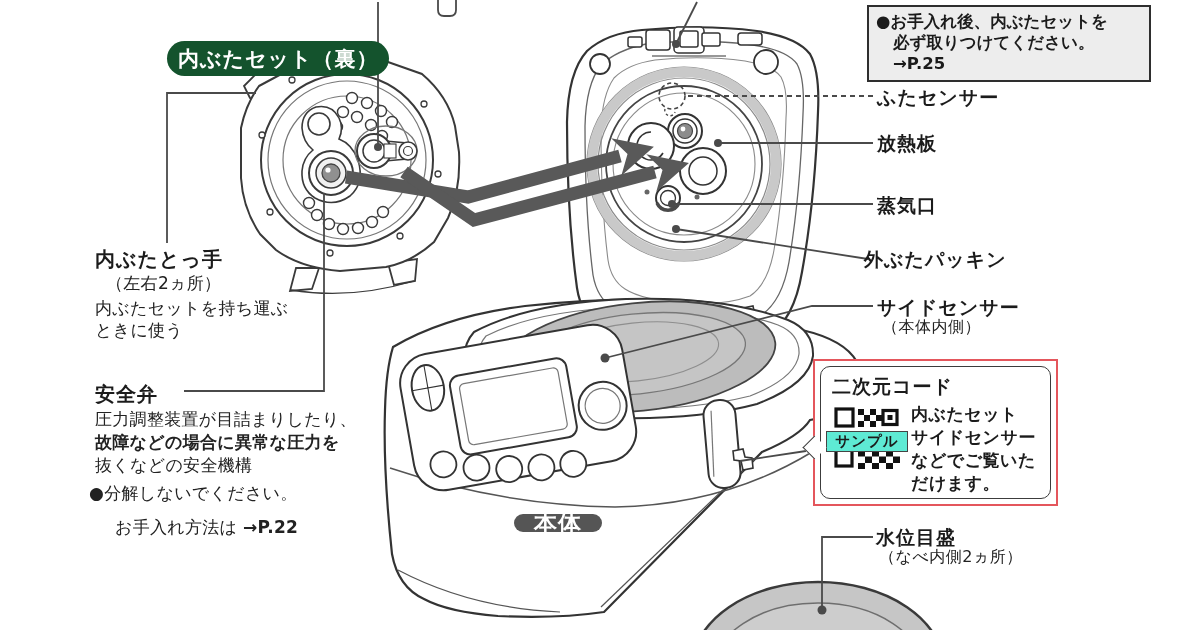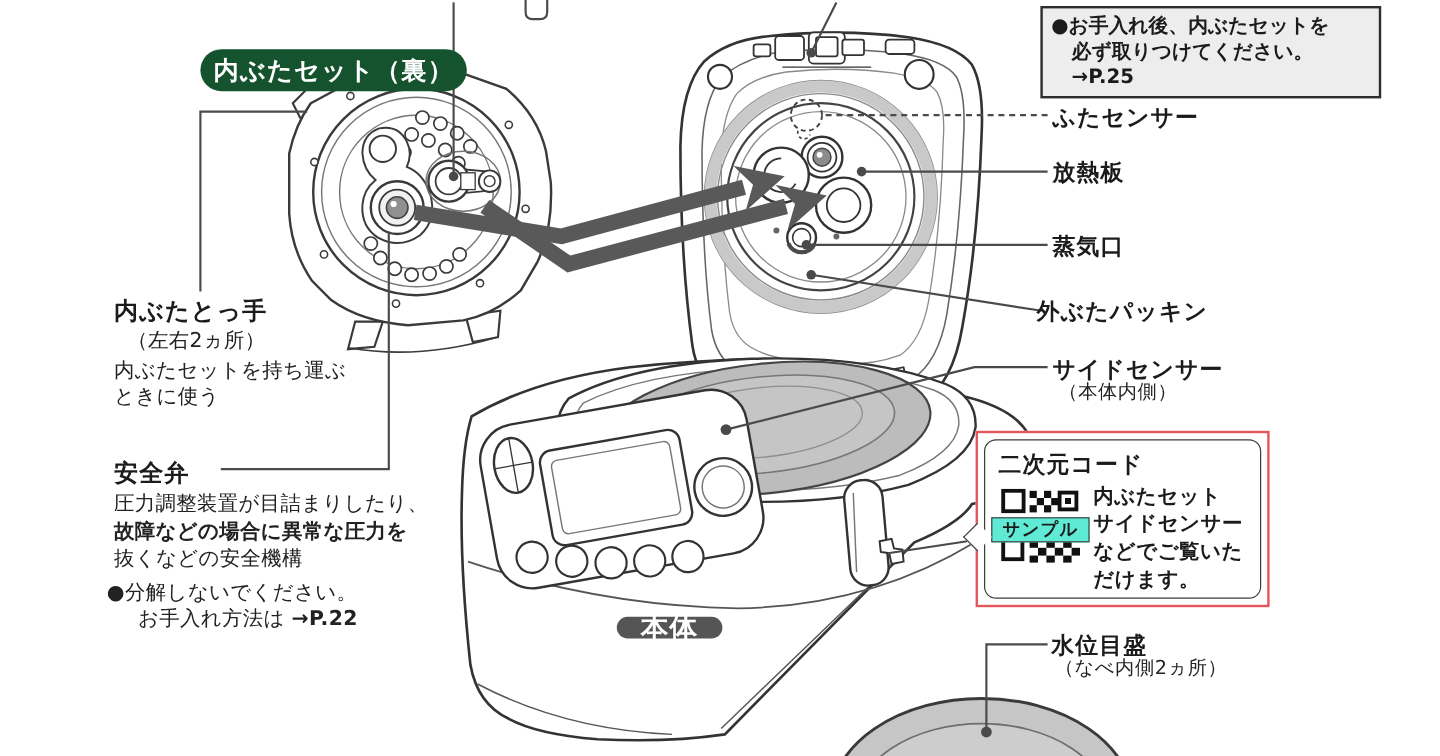--- a/index.html
+++ b/index.html
@@ -291,21 +291,21 @@
 <div class="txt lbl-big" style="left:95px;top:246px;">内ぶたとっ手</div>
 <div class="txt desc" style="left:106px;top:272px;">（左右2ヵ所）</div>
 <div class="txt desc" style="left:95px;top:297px;text-align:right;">内ぶたセットを持ち運ぶ</div>
 <div class="txt desc" style="left:95px;top:319px;">ときに使う</div>
 
 <div class="txt lbl-big" style="left:95px;top:381px;">安全弁</div>
 <div class="txt desc" style="left:95px;top:408px;">圧力調整装置が目詰まりしたり、</div>
 <div class="txt desc" style="left:95px;top:431px;font-weight:bold;">故障などの場合に異常な圧力を</div>
 <div class="txt desc" style="left:95px;top:454px;">抜くなどの安全機構</div>
 <div class="txt desc" style="left:89px;top:482px;">●分解しないでください。</div>
-<div class="txt desc" style="left:115px;top:504px;">
+<div class="txt desc" style="left:115px;top:516px;">
   <span>お手入れ方法は </span><span class="ref">→P.22</span>
 </div>
 
 <div class="qrouter">
   <div class="qrinner">
     <div class="qrtitle">二次元コード</div>
     <svg class="qrsvg" width="66" height="62" viewBox="0 0 66 62">
       <g fill="none" stroke="#111" stroke-width="3.2">
         <rect x="2" y="2" width="17" height="17"></rect>
         <rect x="49" y="3.5" width="14" height="14"></rect>

